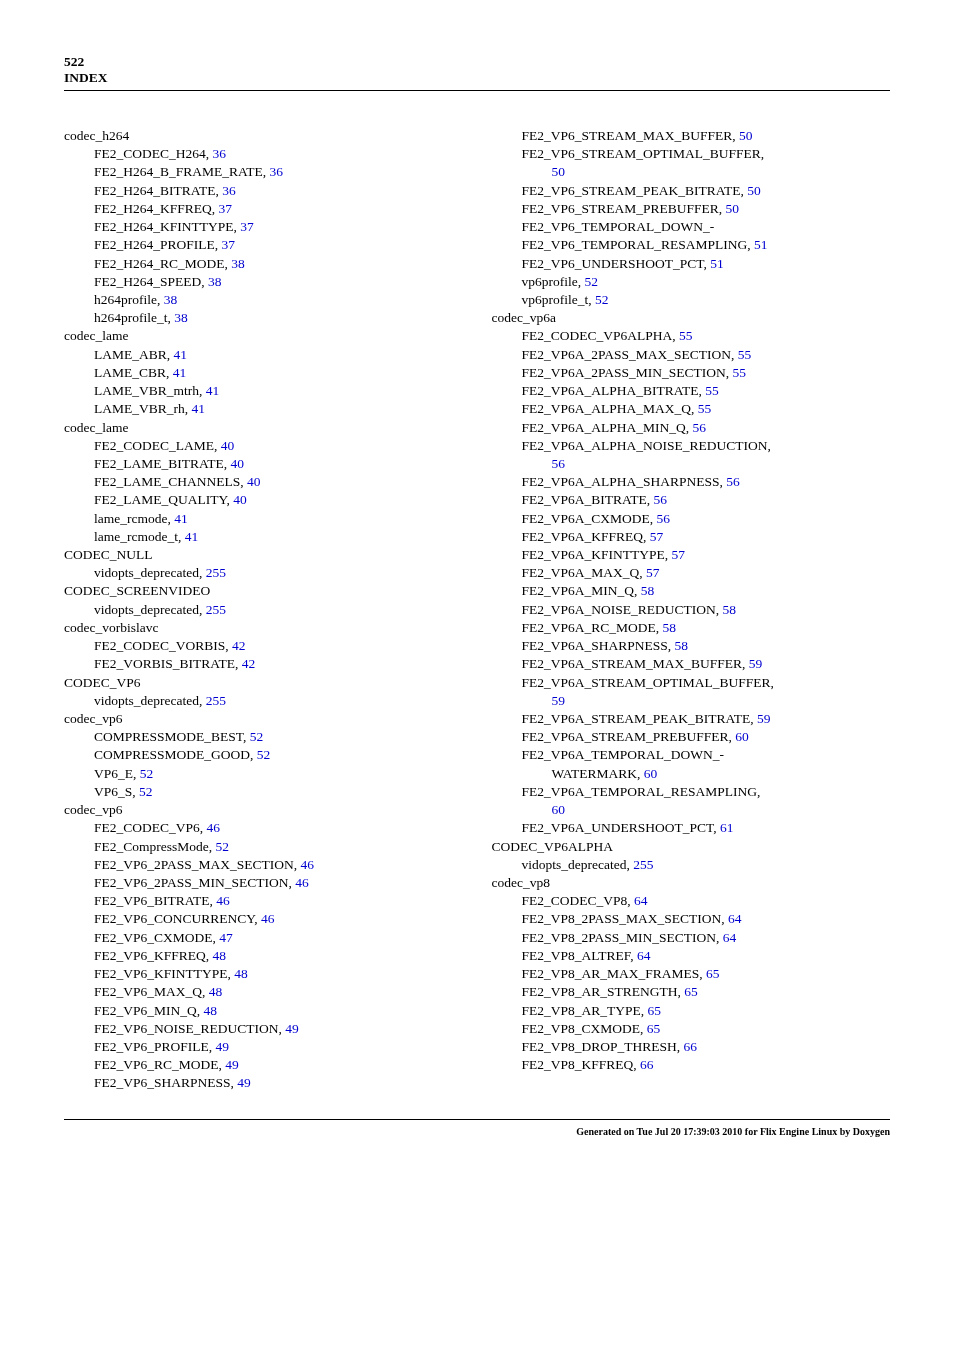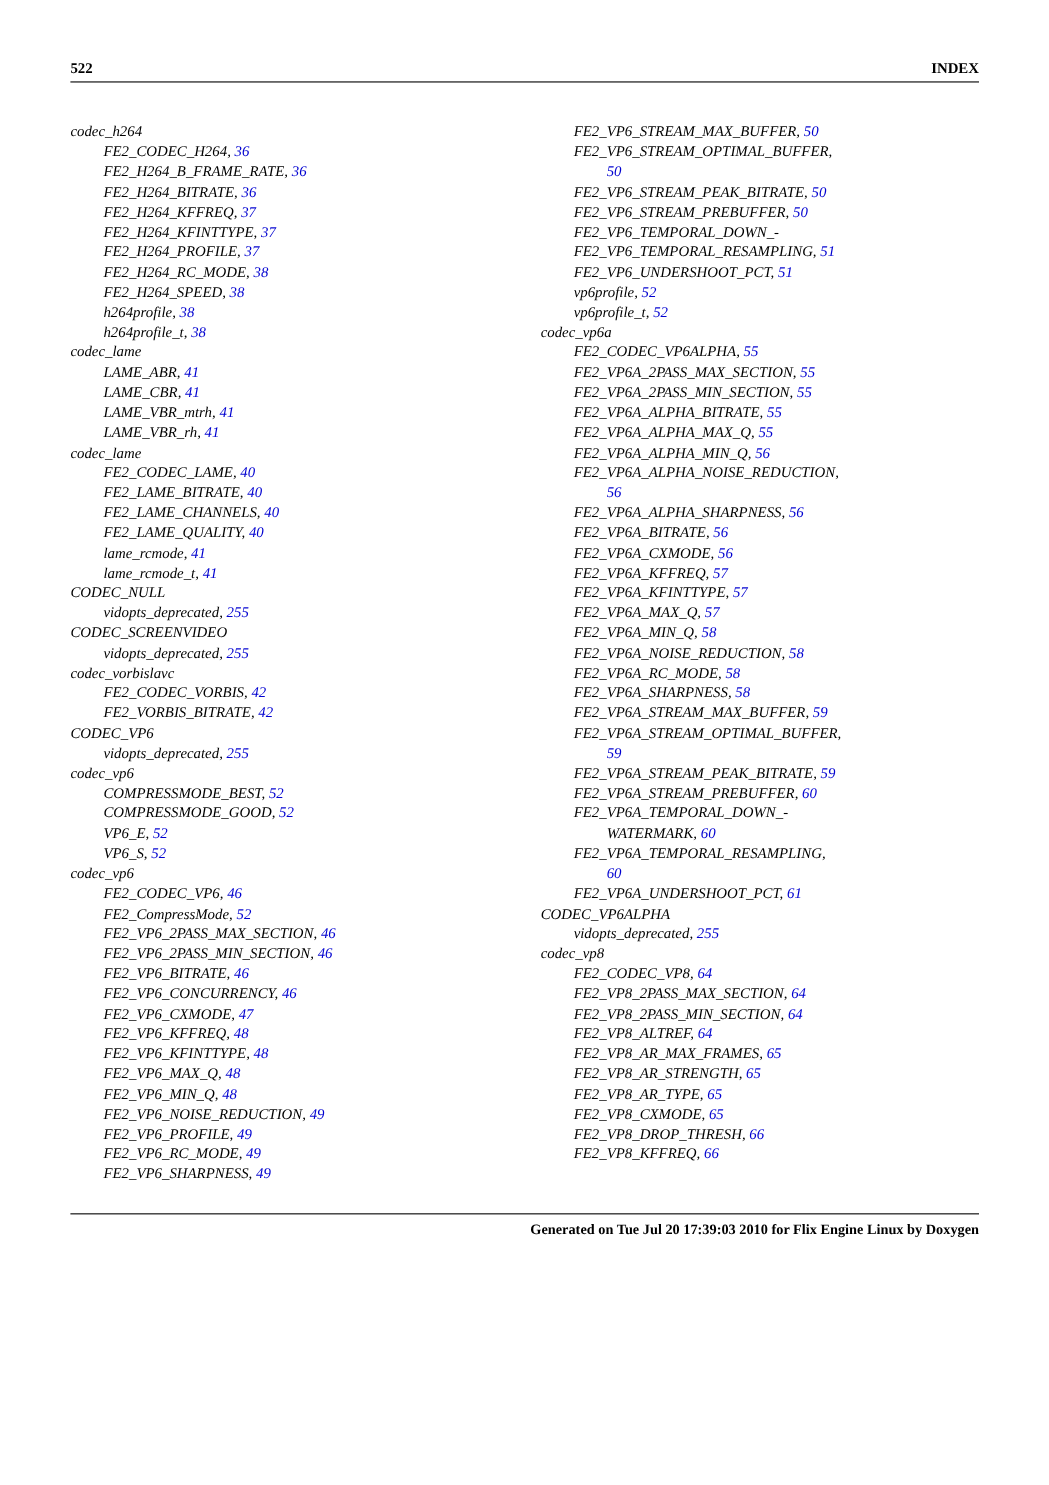--- a/index.html
+++ b/index.html
@@ -16,38 +16,38 @@
     box-sizing: border-box;
   }
   .header {
     display: flex;
     justify-content: space-between;
     font-weight: bold;
     font-size: 13.5px;
     border-bottom: 1px solid #000;
     padding-bottom: 4px;
     margin-bottom: 36px;
+    flex-direction: column;
   }
   .columns {
     display: flex;
     gap: 29px;
-    font-style: italic;
   }
   .col {
     flex: 1;
     min-width: 0;
     line-height: 1.35;
   }
   .lvl0 { margin-left: 0; }
   .lvl1 { margin-left: 30px; }
   .lvl2 { margin-left: 60px; }
   .link { color: #0000d0; }
   .footer {
     text-align: right;
-    font-size: 13px;
+    font-size: 10px;
     font-weight: bold;
     margin-top: 26px;
     border-top: 1px solid #000;
     padding-top: 6px;
   }
 </style>
 </head>
 <body>
 
 <div class="page">

